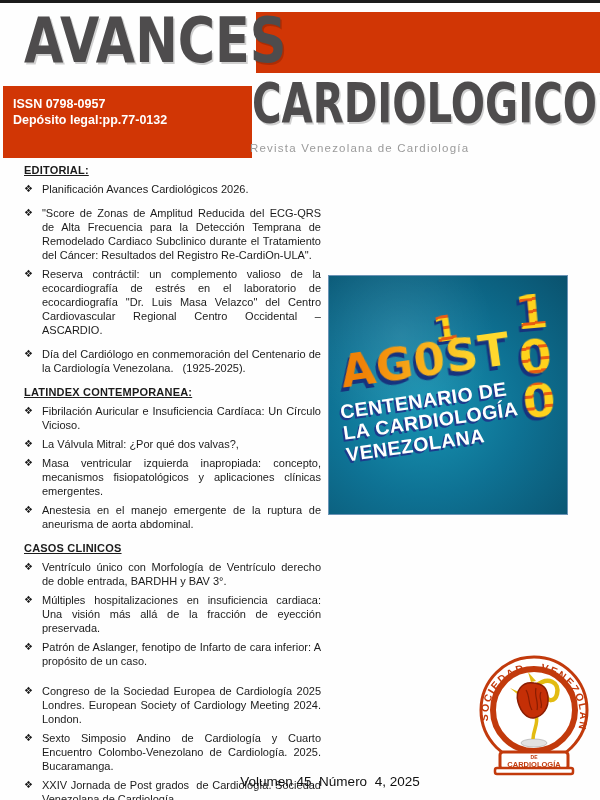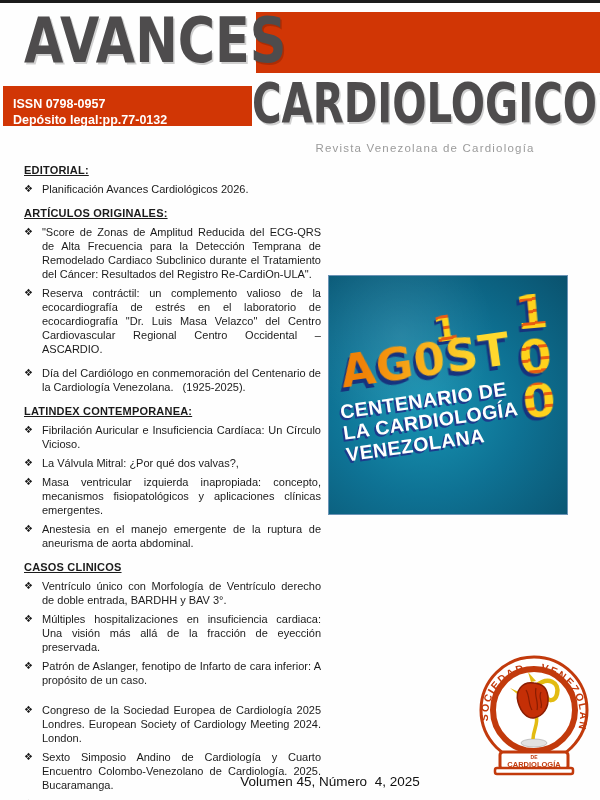--- a/index.html
+++ b/index.html
@@ -4,27 +4,27 @@
 <style>
   html,body{margin:0;padding:0;background:#fff;}
   .page{position:relative;width:600px;height:800px;background:#fefefe;overflow:hidden;
         font-family:"Liberation Sans",sans-serif;}
   .top-edge{position:absolute;left:0;top:0;width:600px;height:3px;background:#1c1c1c;}
   
   .topbar{position:absolute;left:256px;top:12px;width:344px;height:61px;background:#d13605;}
   .title1{position:absolute;left:24px;top:4px;font-family:"DejaVu Sans",sans-serif;
           font-size:62px;font-weight:bold;color:#4e4c4d;transform:scaleX(0.82);
           transform-origin:left top;white-space:nowrap;text-shadow:2px 2px 0 rgba(0,0,0,0.18);}
-  .issn-box{position:absolute;left:3px;top:86px;width:249px;height:40px;background:#d13605;
+  .issn-box{position:absolute;left:3px;top:86px;width:249px;height:72px;background:#d13605;
             color:#fff;font-weight:bold;font-size:12.5px;line-height:16px;padding:10px 0 0 10px;
             box-sizing:border-box;}
   .title2{position:absolute;left:252px;top:70px;font-family:"DejaVu Sans",sans-serif;
           font-size:56px;font-weight:bold;color:#4e4c4d;transform:scaleX(0.72);
           transform-origin:left top;white-space:nowrap;text-shadow:2px 2px 0 rgba(0,0,0,0.18);}
-  .tagline{position:absolute;left:250px;top:142px;width:350px;text-align:center;
+  .tagline{position:absolute;left:250px;top:142px;width:350px;text-align:left;
            color:#9b9b9b;font-size:11.5px;letter-spacing:1.2px;line-height:13.5px;}
   
   .toc{position:absolute;left:8px;top:163px;width:313px;color:#1b1b1b;font-size:11px;line-height:14px;}
   .sec{margin-bottom:10px;margin-left:16px;}
   .sec:last-child{margin-top:16px;}
   .sec-h{font-weight:bold;text-decoration:underline;font-size:11px;margin-bottom:5px;letter-spacing:.2px;}
   .item{display:flex;gap:9px;margin-bottom:5px;}
   .blt{flex:0 0 auto;font-size:10px;line-height:14px;}
   .txt{flex:1;text-align:justify;}
   
@@ -77,21 +77,20 @@
 
   <div class="toc" id="toc">
       <div class="sec">
         <div class="sec-h">EDITORIAL:</div>
         <div class="item">
           <span class="blt">❖</span>
           <span class="txt">Planificación Avances Cardiológicos 2026.</span>
         </div>
       </div>
       <div class="sec">
-        <div class="sec-h">ARTÍCULOS ORIGINALES:</div>
         <div class="item">
           <span class="blt">❖</span>
           <span class="txt">"Score de Zonas de Amplitud Reducida del ECG-QRS de Alta Frecuencia para la Detección Temprana de Remodelado Cardiaco Subclinico durante el Tratamiento del Cáncer: Resultados del Registro Re-CardiOn-ULA".</span>
         </div>
         <div class="item">
           <span class="blt">❖</span>
           <span class="txt">Reserva contráctil: un complemento valioso de la ecocardiografía de estrés en el laboratorio de ecocardiografía "Dr. Luis Masa Velazco" del Centro Cardiovascular Regional Centro Occidental – ASCARDIO.</span>
         </div>
       </div>
       <div class="sec">

